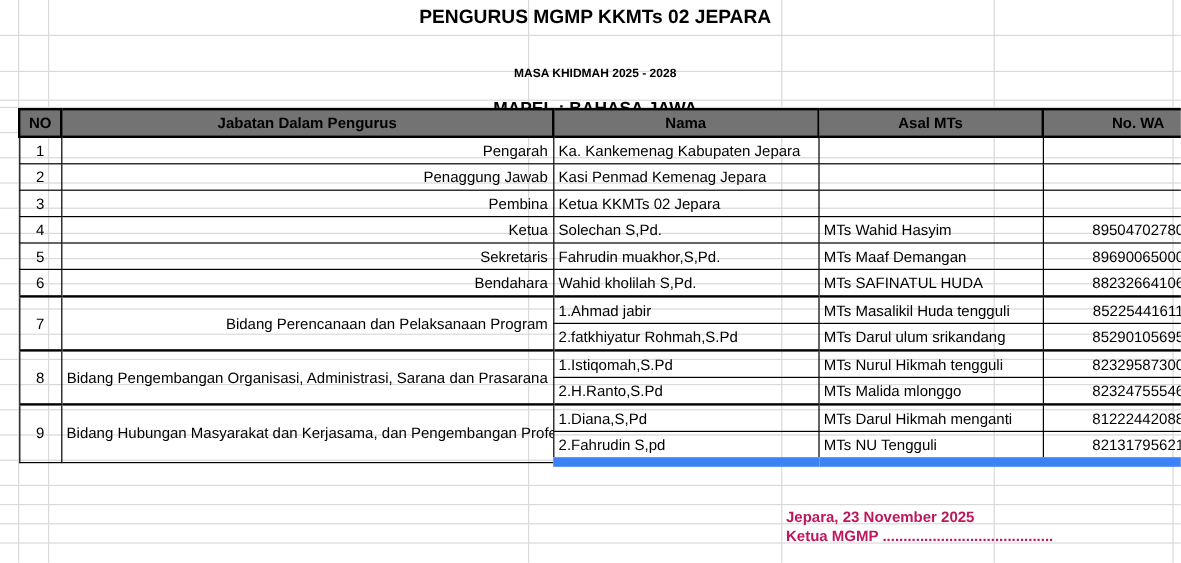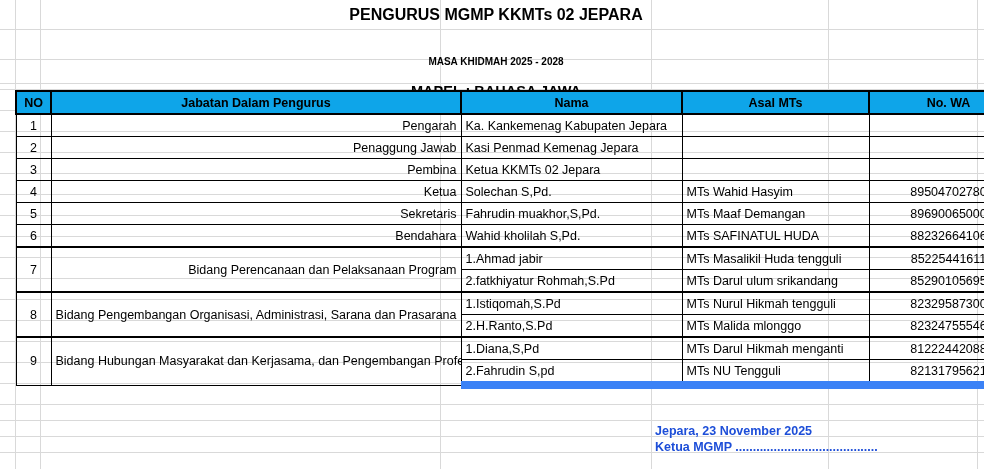--- a/index.html
+++ b/index.html
@@ -38,21 +38,21 @@
     color:#000;
   }
   table.pengurus td,table.pengurus th{
     border:1px solid #000;
     padding:0 4px;
     vertical-align:middle;
     overflow:hidden;
     white-space:nowrap;
   }
   table.pengurus thead th{
-    background:#0ea5e9;
+    background:#737373;
     font-weight:bold;
     text-align:center;
     height:21px;
     font-size:12.5px;
     border:2px solid #000;
   }
   .c-no{width:25px;text-align:center;}
   .c-jab{width:400px;text-align:right;}
   .c-nama{width:211px;text-align:left;}
   .c-asal{width:177px;text-align:left;}
@@ -67,21 +67,21 @@
   tr.thick-top > td{border-top:2px solid #000;}
   tr.thick-bottom > td{border-bottom:8px solid #3b82f6;}
 
   .sub-cell{height:21px;}
 
   
   .sig{
     position:absolute;
     font-weight:bold;
     font-size:12.5px;
-    color:#1d4ed8;
+    color:#be185d;
     white-space:nowrap;
   }
   #sig-place{left:655px;top:424px;}
   #sig-role{left:655px;top:440px;}
 </style>
 </head>
 <body>
 
 <div id="sheet">
 

